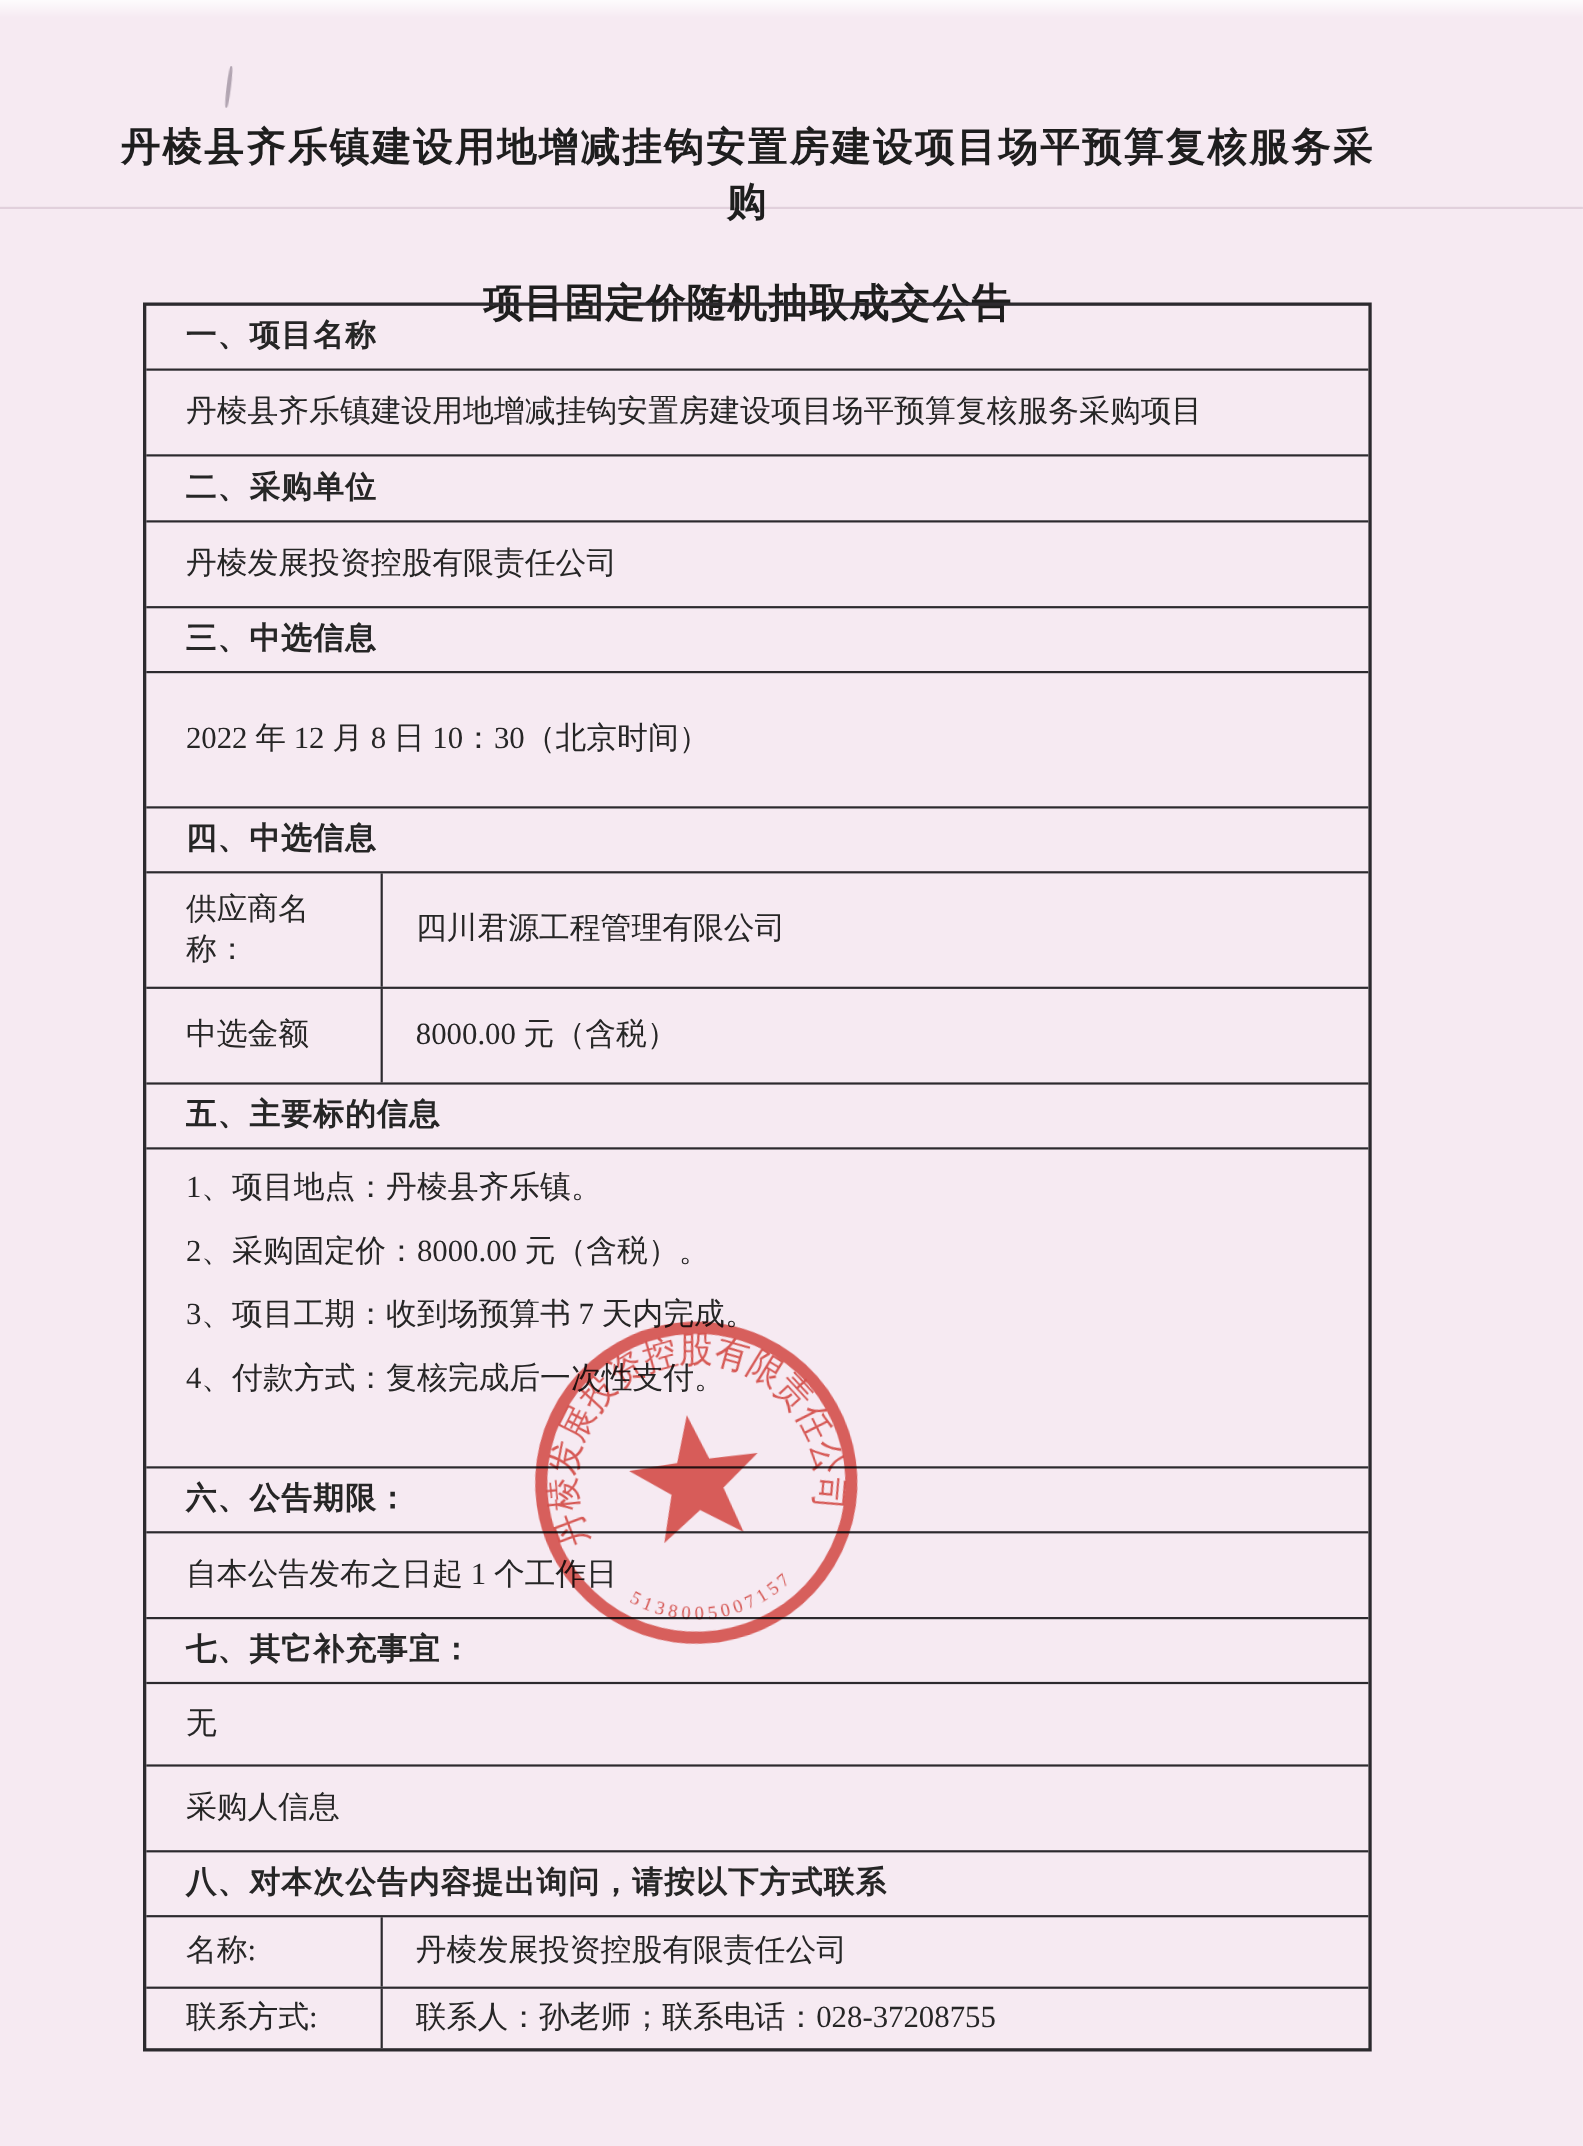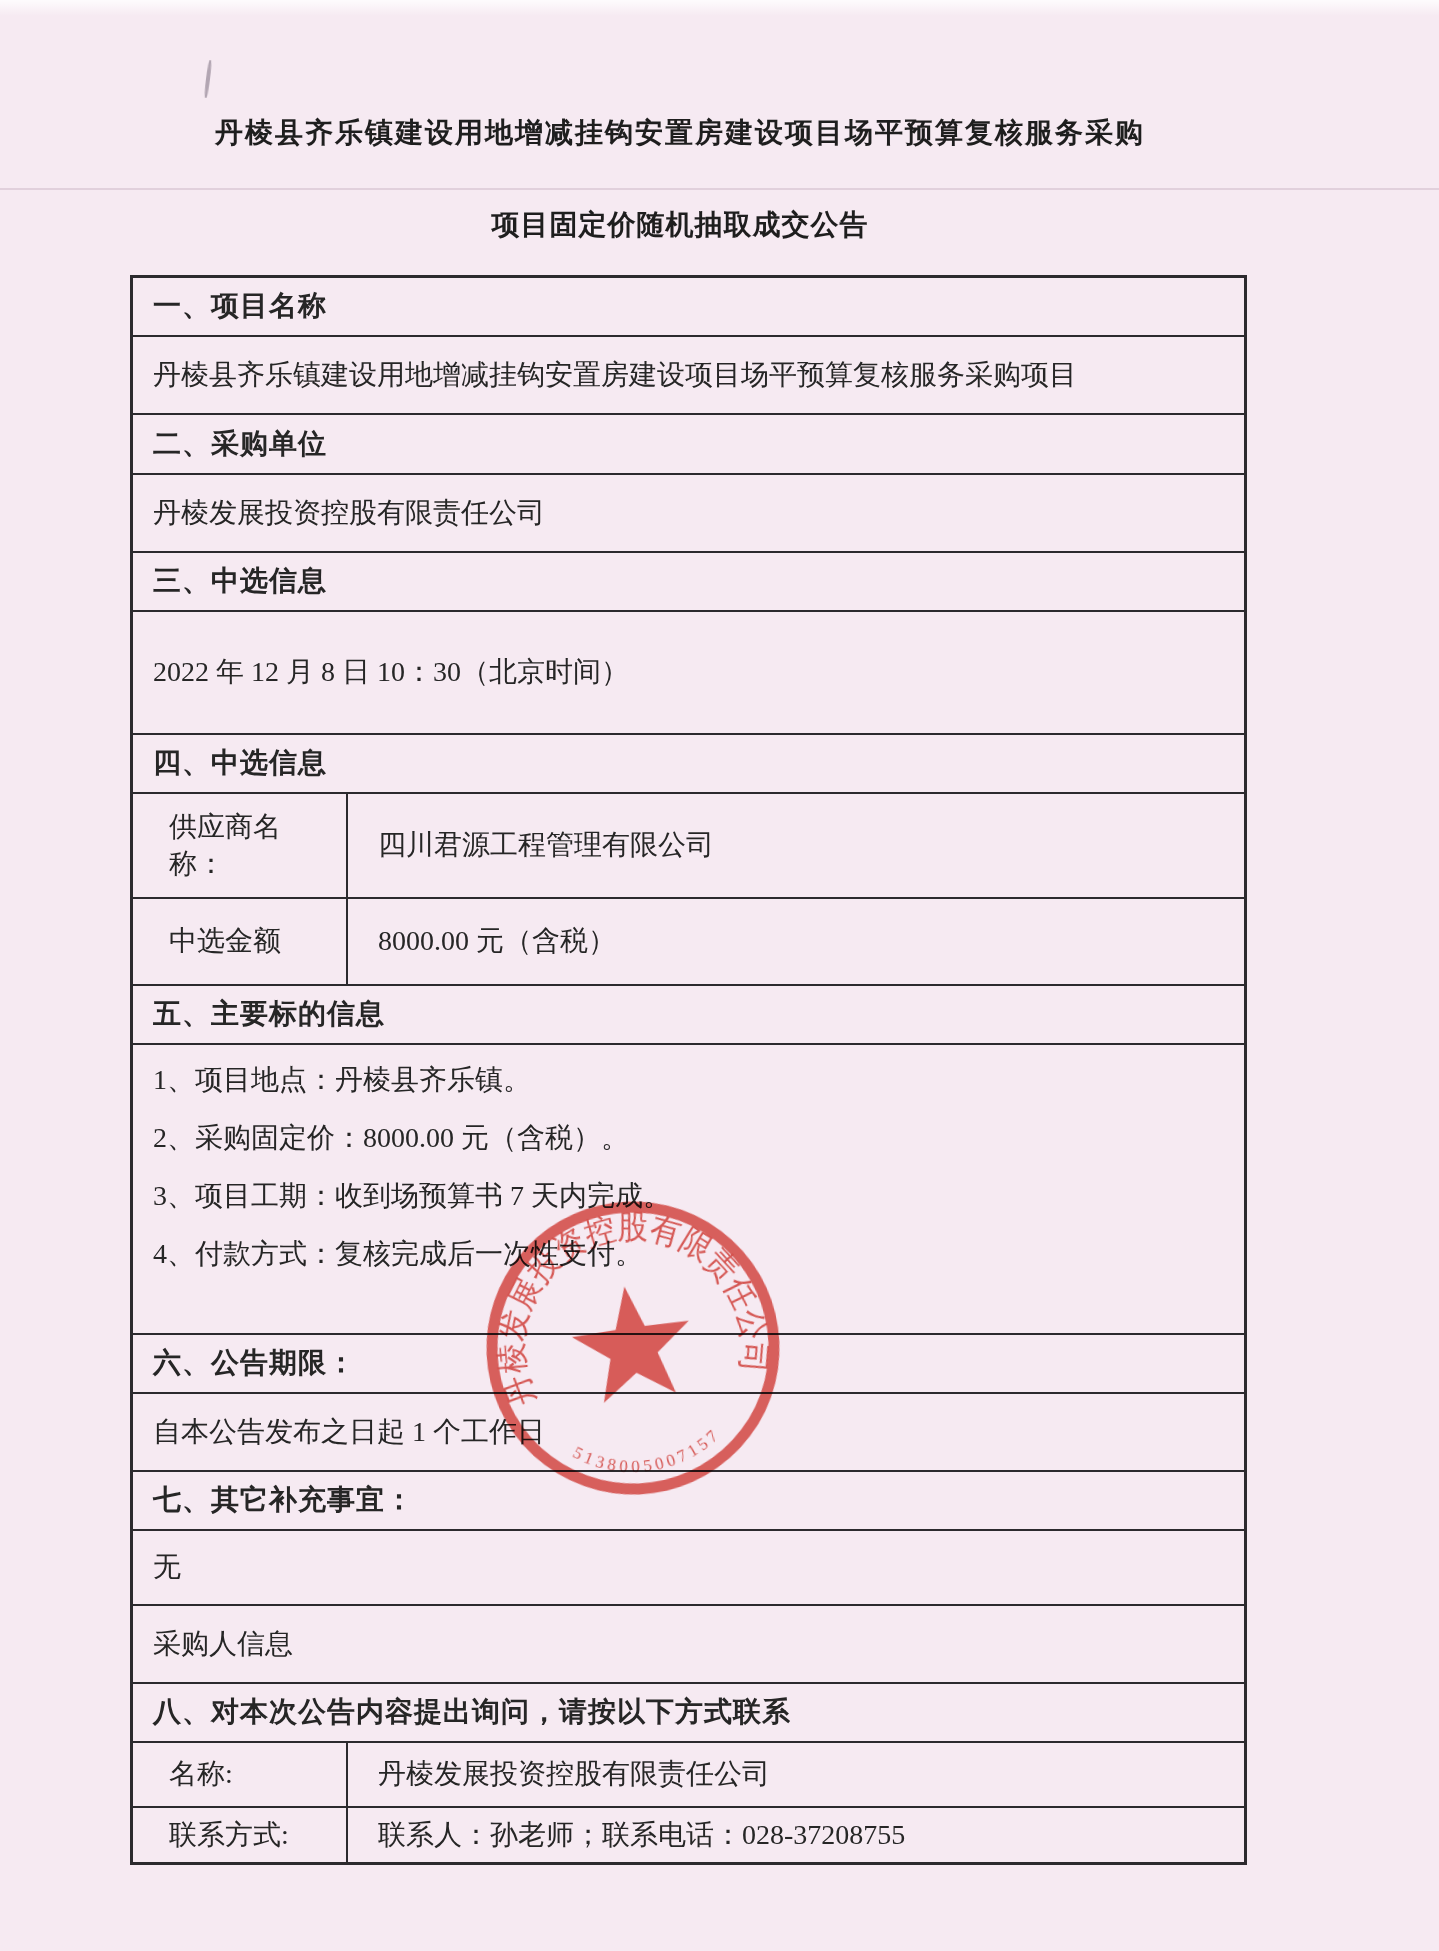--- a/index.html
+++ b/index.html
@@ -19,30 +19,30 @@
   .scan-top-band{position:absolute;left:0;top:0;width:100%;height:16px;
     background:linear-gradient(to bottom,rgba(255,255,255,.85),rgba(255,255,255,0));}
   .scan-line{position:absolute;left:0;top:188px;width:100%;height:2px;
     background:rgba(175,150,170,.30);}
   .pen-mark{position:absolute;left:206px;top:60px;width:4px;height:38px;
     background:rgba(95,82,100,.45);border-radius:45%/60%;transform:rotate(7deg);
     filter:blur(.6px);}
   
   .title-wrap{position:absolute;left:95px;top:108px;width:1170px;text-align:center;}
   .title-line{font-family:"Liberation Serif","DejaVu Serif",serif;
-    font-weight:700;font-size:28px;letter-spacing:2px;line-height:50px;color:#1e1e1e;}
+    font-weight:700;font-size:36px;letter-spacing:2px;line-height:50px;color:#1e1e1e;}
   .title-line.second{margin-top:42px;letter-spacing:1px;}
   
   .doc-table{position:absolute;left:130px;top:275px;width:1117px;
     border:3px solid var(--line);background:transparent;}
   .row{position:relative;border-bottom:2px solid var(--line);
     display:flex;align-items:center;font-size:28px;line-height:1.3;}
   .row:last-child{border-bottom:none;}
   .row.header{font-weight:700;letter-spacing:1px;}
-  .row .pad{padding-left:20px;padding-right:20px;width:100%;}
+  .row .pad{padding-left:36px;padding-right:20px;width:100%;}
   .row.two-col{align-items:stretch;}
   .cell-label{width:215px;flex:0 0 215px;display:flex;align-items:center;
     border-right:2px solid var(--line);}
   .cell-label .pad{padding-left:36px;}
   .cell-value{flex:1;display:flex;align-items:center;}
   .cell-value .pad{padding-left:30px;}
   .list .pad{padding-top:6px;padding-bottom:6px;}
   .list-item{display:block;height:58px;line-height:58px;white-space:nowrap;}
   
   .h59{height:59px;}  .h60{height:60px;}  .h74{height:78px;}

